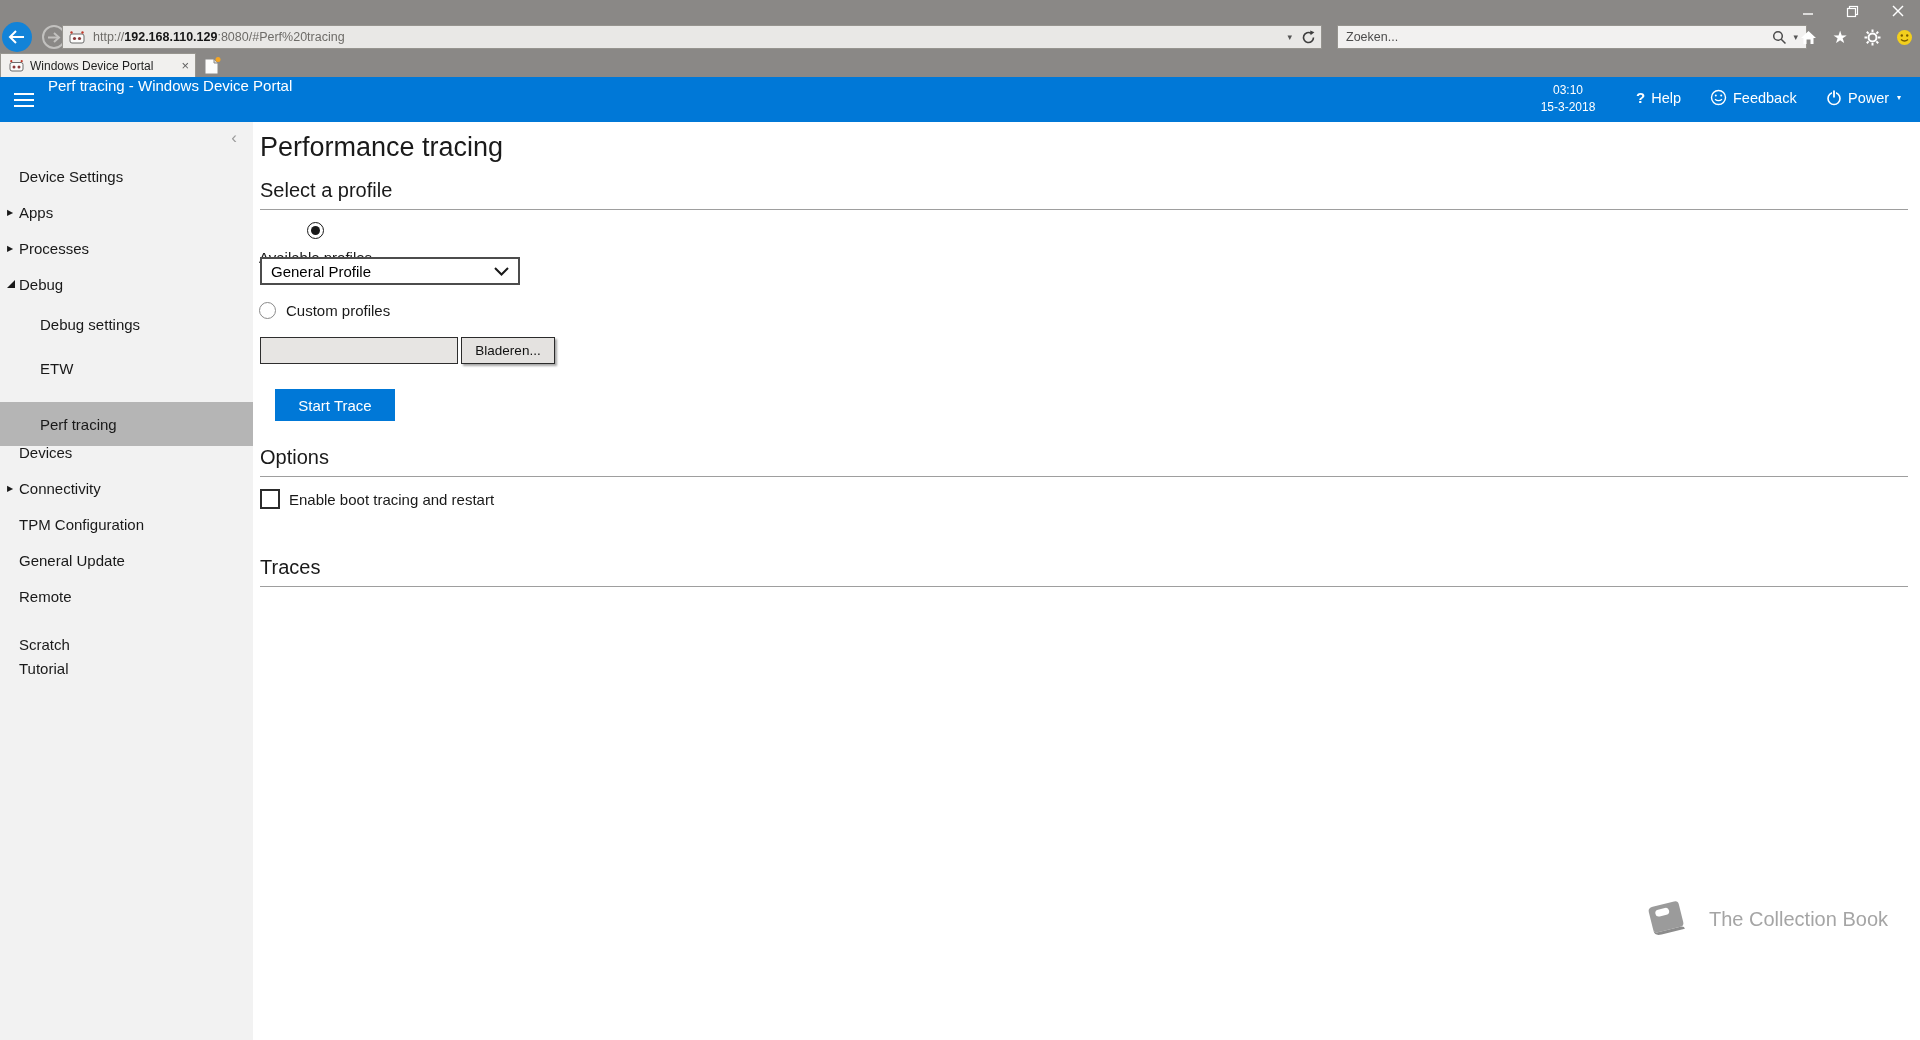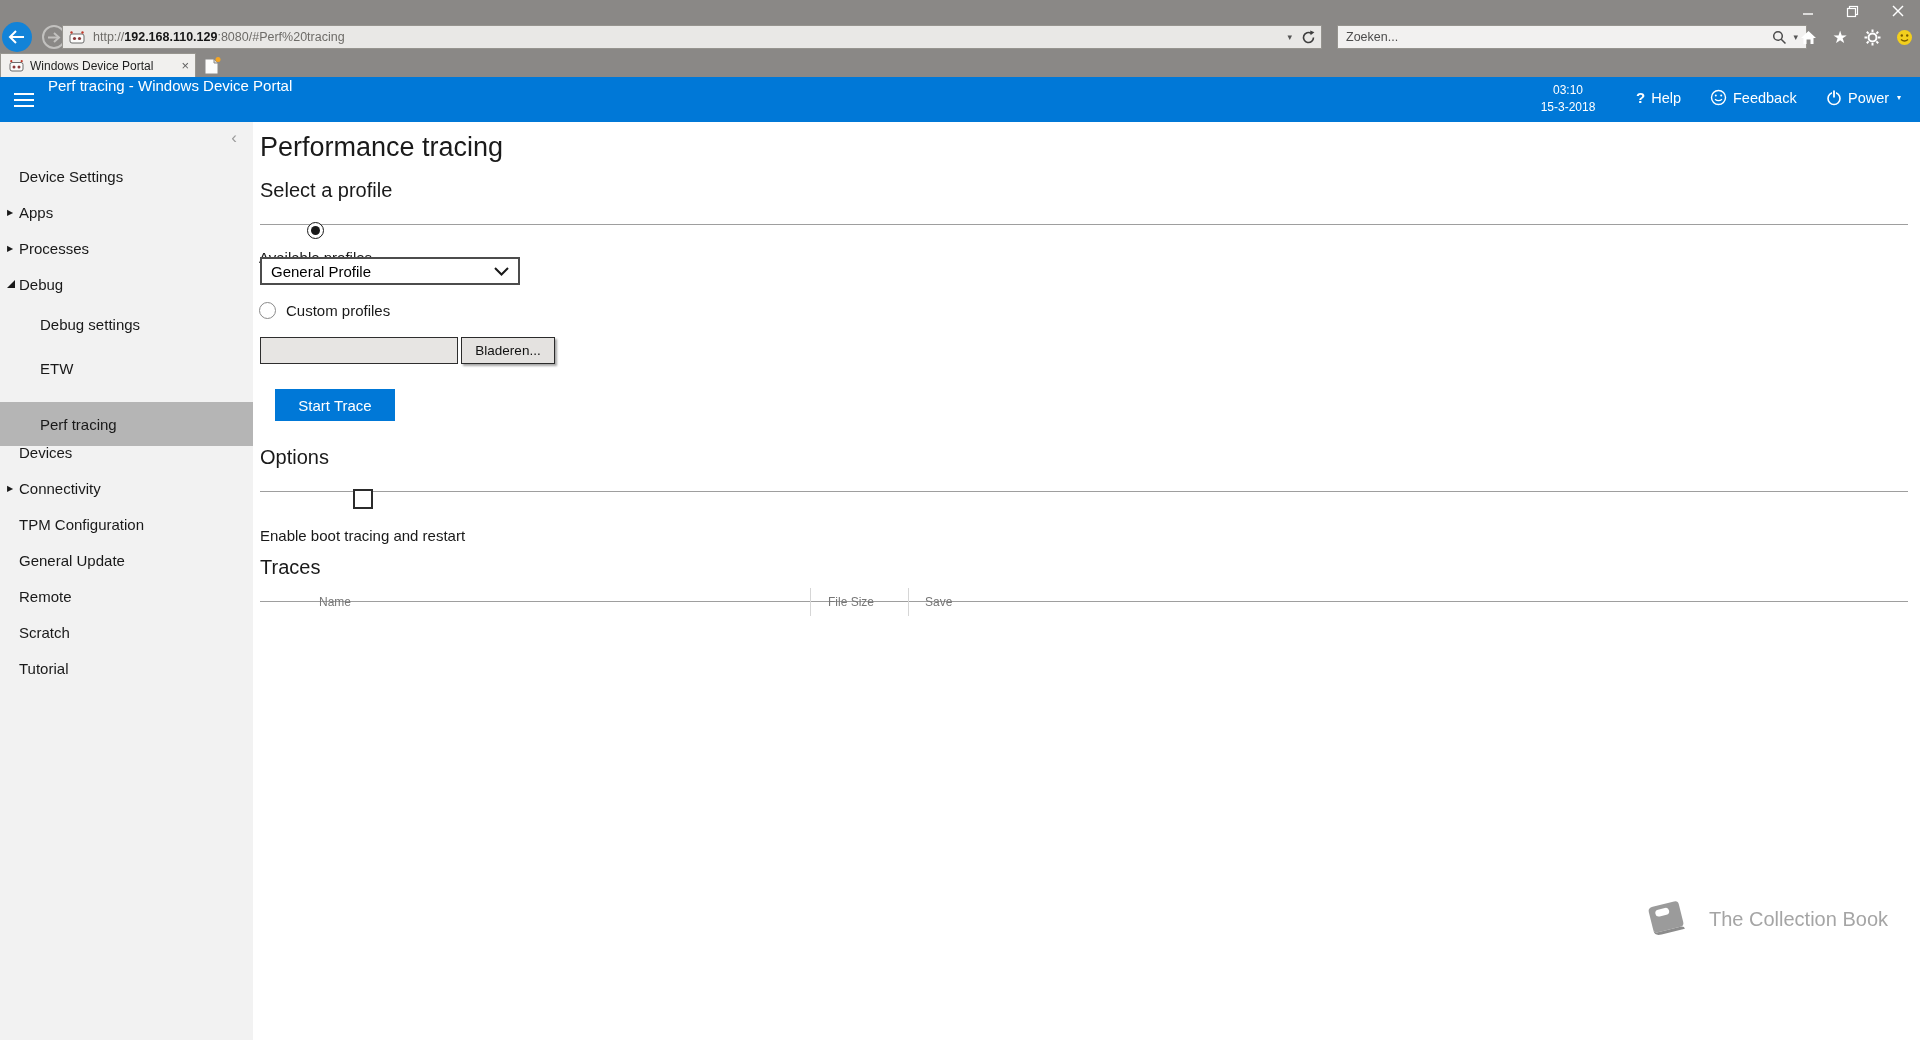--- a/index.html
+++ b/index.html
@@ -64,21 +64,21 @@
   .nav-item .arrow-c { position:absolute; left:7px; font-size:8px; color:#191919; }
   .nav-item .arrow-e { position:absolute; left:7px; width:8px; height:8px; background:#191919;
     clip-path:polygon(100% 0, 100% 100%, 0 100%); }
   .nav-item.sub { padding-left:40px; }
   .nav-item.selected { background:#b5b5b5; height:44px; }
 
   
   .main { position:absolute; left:253px; top:122px; width:1667px; height:826px; background:#fff; }
   .page-title { position:absolute; left:7px; top:10px; font-size:27px; font-weight:400; color:#1a1a1a; }
   .section-h { position:absolute; left:7px; right:12px; font-size:20px; font-weight:400; color:#1a1a1a;
-    padding-bottom:22px; border-bottom:1px solid #9e9e9e; }
+    padding-bottom:7px; border-bottom:1px solid #9e9e9e; }
   .h-profile { top:57px; }
   .h-options { top:324px; }
   .h-traces  { top:434px; }
 
   .radio-row { position:absolute; left:6px; display:flex; align-items:center; gap:10px; font-size:15px; color:#191919; }
   .r-avail { top:100px;flex-direction:column; }
   .r-custom { top:180px; }
   .radio { width:17px; height:17px; border-radius:50%; border:1px solid #8a8a8a; background:#fff;
     display:flex; align-items:center; justify-content:center; }
   .radio.on { border-color:#191919; }
@@ -90,21 +90,21 @@
 
   .file-row { position:absolute; left:7px; top:215px; display:flex; align-items:stretch; }
   .file-input { width:198px; height:27px; background:#e7e5e3; border:1px solid #2e2e2e; font-size:14px; padding:0 6px;
     font-family:"Liberation Sans", sans-serif; }
   .browse-btn { margin-left:3px; width:94px; height:27px; background:#e4e2e0; border:1px solid #2b2b2b;
     font-size:13.5px; color:#111; font-family:"Liberation Sans", sans-serif; box-shadow:2px 2px 2px rgba(0,0,0,.35); cursor:pointer; }
 
   .start-btn { position:absolute; left:22px; top:267px; width:120px; height:32px; background:#0078d7; color:#fff;
     border:none; font-size:15px; font-family:"Liberation Sans", sans-serif; cursor:pointer; }
 
-  .check-row { position:absolute; left:7px; top:367px; display:flex; align-items:center; gap:18px; font-size:15px; color:#191919;flex-direction:column; }
+  .check-row { position:absolute; left:7px; top:367px; display:flex; align-items:center; gap:9px; font-size:15px; color:#191919; }
   .checkbox { width:20px; height:20px; border:2px solid #2b2b2b; background:#fff; }
 
   .table-head { position:absolute; left:7px; top:466px; right:12px; height:28px; display:flex; align-items:center;
     font-size:12px; color:#767676; }
   .col-name { flex:0 0 550px; padding-left:59px; }
   .col-size { flex:0 0 98px; border-left:1px solid #d6d6d6; padding-left:17px; height:28px; display:flex; align-items:center; }
   .col-save { flex:0 0 110px; border-left:1px solid #d6d6d6; padding-left:16px; height:28px; display:flex; align-items:center; }
 
   .brand { position:absolute; right:32px; bottom:8px; display:flex; align-items:center; gap:20px; }
   .brand-text { font-size:20px; color:#a5a5a5; }
@@ -305,21 +305,21 @@
     </div>
   <div class="nav-item" style="top:390px">
       <span>TPM Configuration</span>
     </div>
   <div class="nav-item" style="top:426px">
       <span>General Update</span>
     </div>
   <div class="nav-item" style="top:462px">
       <span>Remote</span>
     </div>
-  <div class="nav-item" style="top:498px">
+  <div class="nav-item" style="top:510px">
       <span>Scratch</span>
     </div>
   <div class="nav-item" style="top:534px">
       <span>Tutorial</span>
     </div>
 </div>
 
 <div class="main">
   <div class="page-title">Performance tracing</div>
 
@@ -351,25 +351,20 @@
 
   <div class="section-h h-options">Options</div>
 
   <div class="check-row">
     <span class="checkbox"></span>
     <span>Enable boot tracing and restart</span>
   </div>
 
   <div class="section-h h-traces">Traces</div>
 
-  <div class="table-head">
-    <div class="col-name">Name</div>
-    <div class="col-size">File Size</div>
-    <div class="col-save">Save</div>
-  </div>
 
   <div class="brand">
     <svg width="46" height="42" viewBox="0 0 46 42">
       <g transform="rotate(-14 23 21)">
         <path d="M8 10 q0 -4 5 -4 h22 q4 0 4 4 v18 q0 4 -4 4 h-22 q-5 0 -5 -4 z" fill="#9b9b9b"></path>
         <path d="M8 28 q0 4 5 4 h22 q4 0 4 3 h-24 q-7 0 -7 -5 z" fill="#8c8c8c"></path>
         <rect x="14" y="10" width="14" height="7" rx="3.5" fill="#fff"></rect>
       </g>
     </svg>
     <span class="brand-text">The Collection Book</span>

